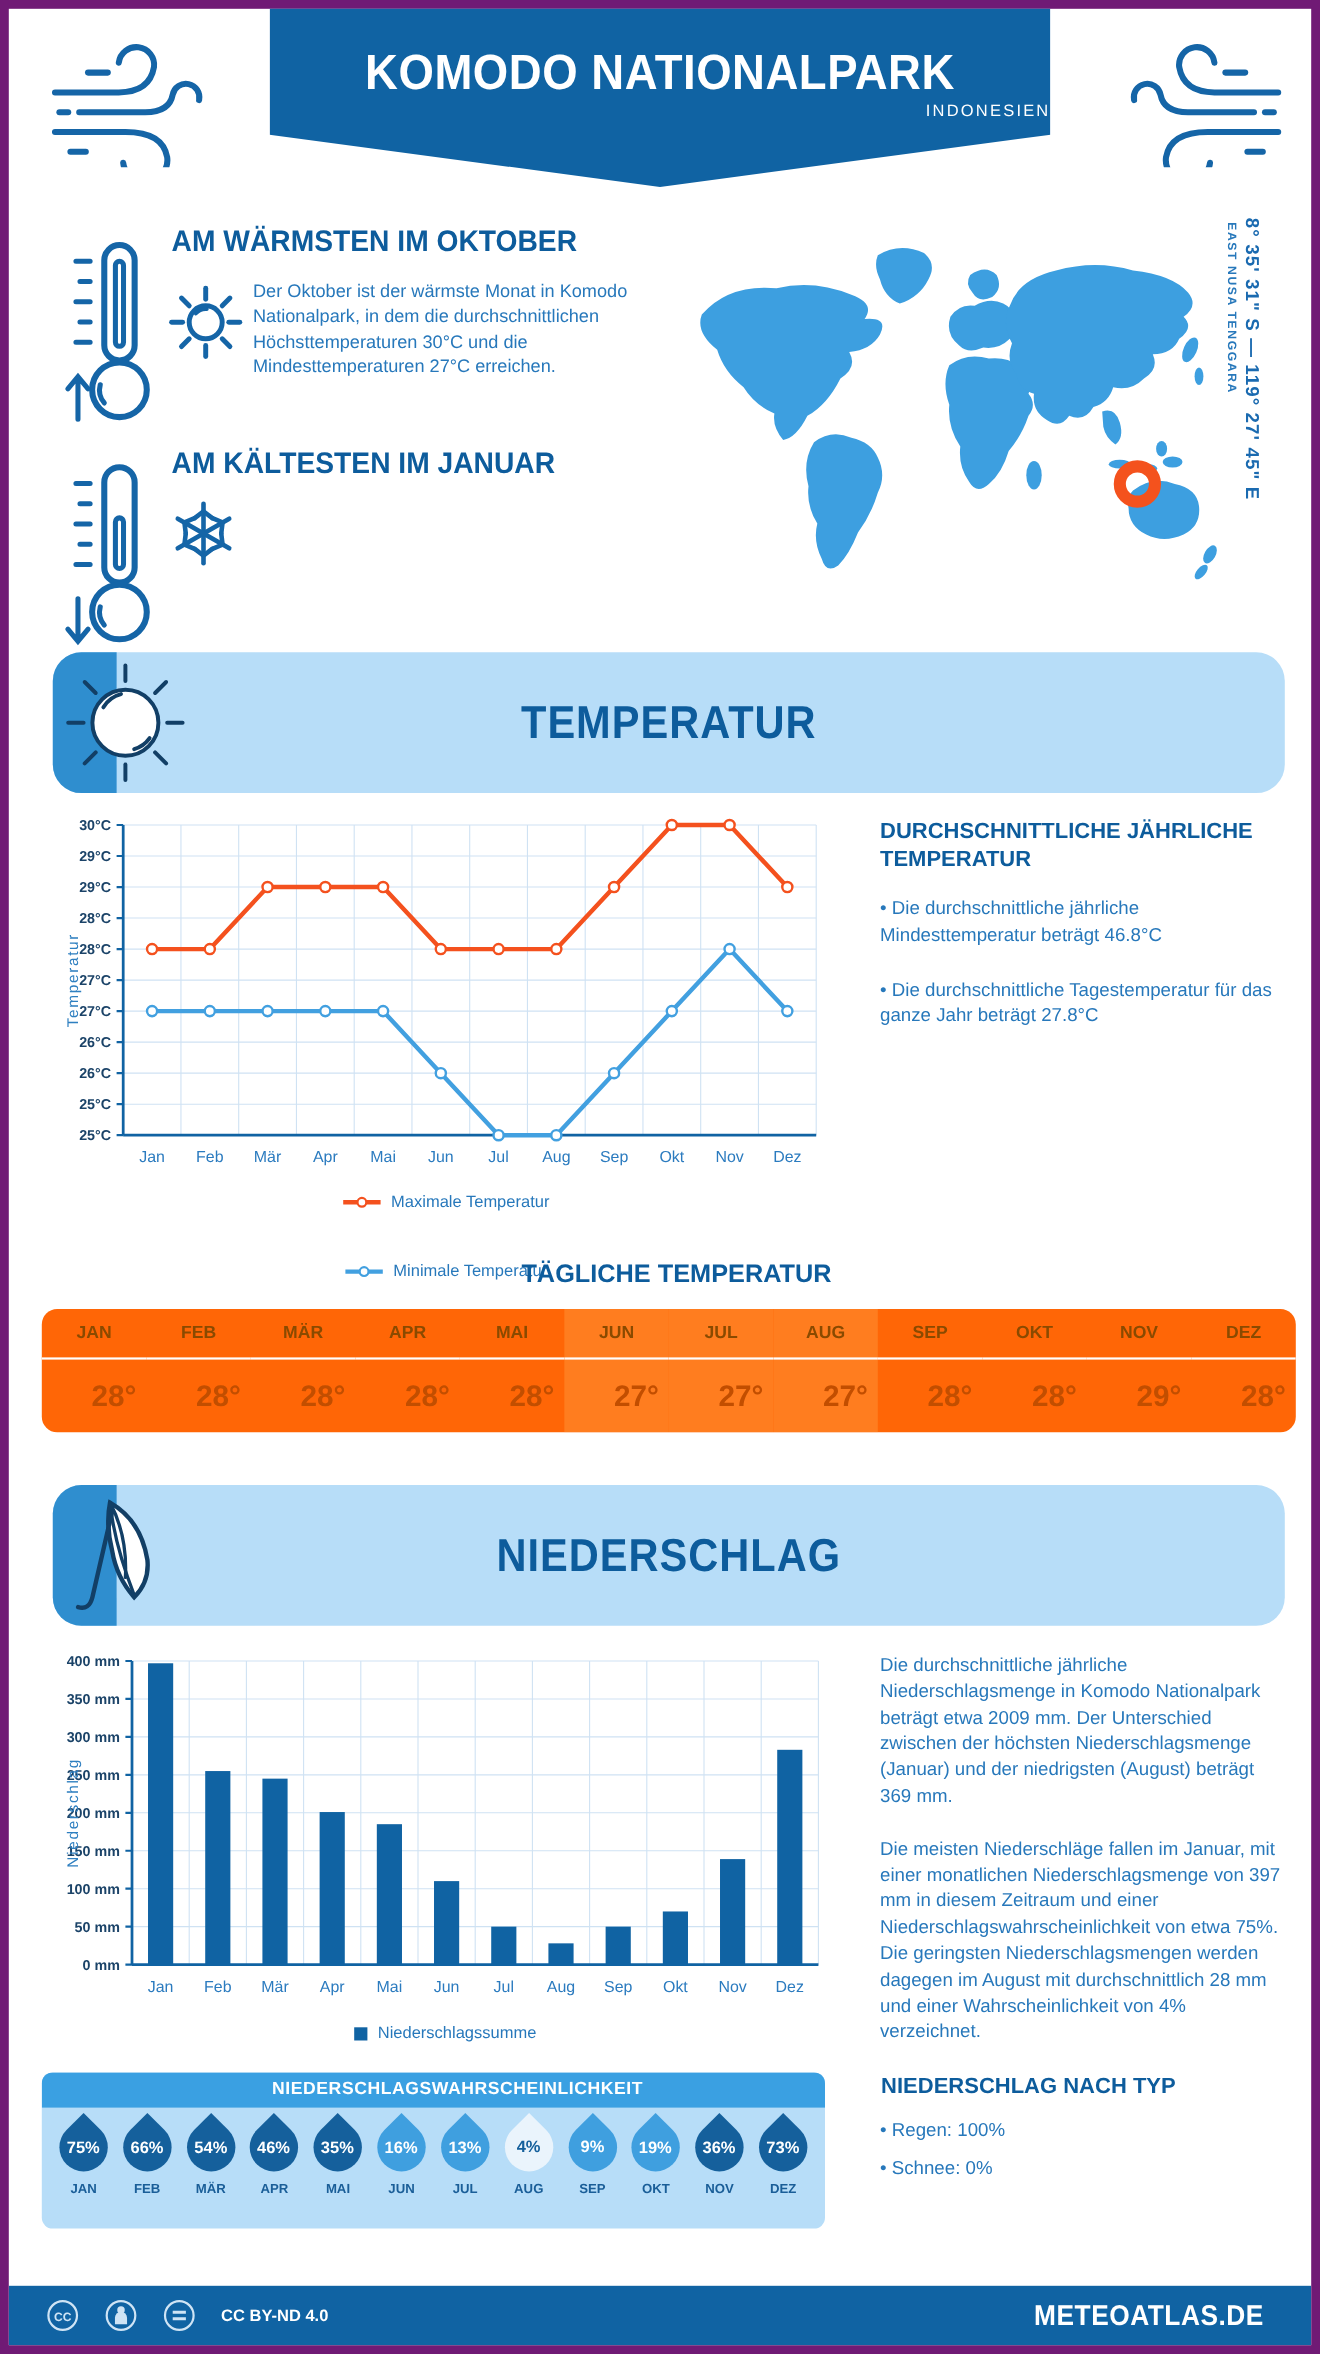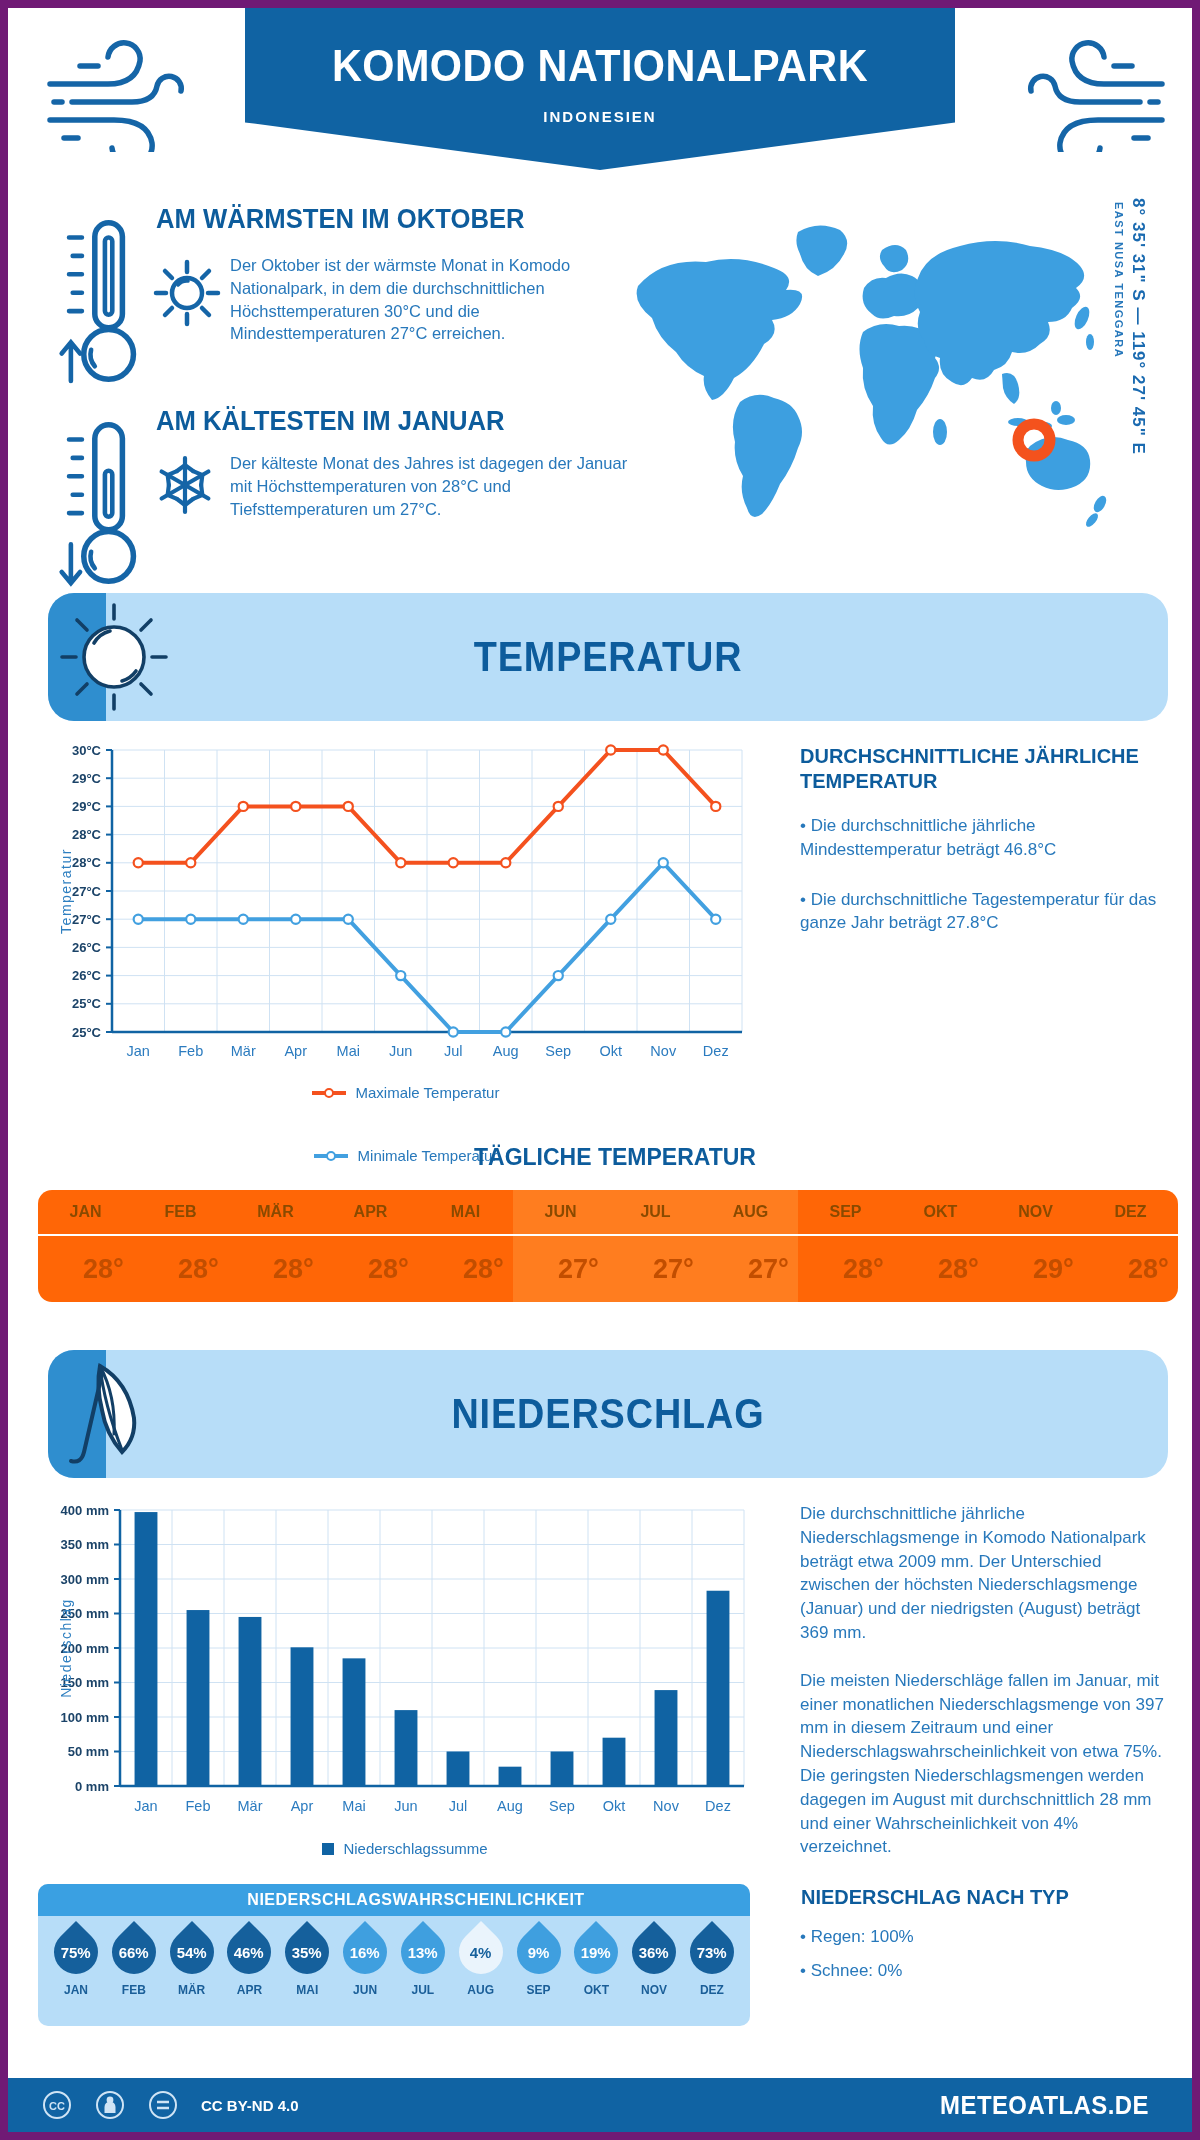--- a/index.html
+++ b/index.html
@@ -5,21 +5,21 @@
   html,body{margin:0;padding:0;background:#e8e8e8;}
   .page{position:relative;width:1200px;height:2140px;margin:0 auto;background:#ffffff;
         border:8px solid #701a75;box-sizing:border-box;overflow:hidden;
         font-family:"Liberation Sans", sans-serif;}
   .abs{position:absolute;}
 
   
   .title-banner{left:237px;top:-8px;width:710px;height:170px;background:#1063a3;
     clip-path:polygon(0 0,100% 0,100% 72%,50% 100%,0 72%);text-align:center;color:#fff;}
   .title-banner h1{margin:40px 0 0;font-size:45px;letter-spacing:.5px;transform:scaleX(.92);}
-  .title-banner .sub{display:block;margin-top:16px;font-size:15px;letter-spacing:2px;font-weight:700;}
+  .title-banner .sub{display:block;margin-top:0;font-size:15px;letter-spacing:2px;font-weight:400;text-align:right;}
 
   
   .hl-title{font-size:27px;font-weight:700;color:#0d5c9c;transform:scaleX(.95);transform-origin:left;white-space:nowrap;}
   .hl-text{font-size:16.5px;line-height:1.38;color:#2778bb;}
 
   
   .coords{writing-mode:vertical-rl;height:420px;color:#1a6ab0;}
   .coords .big{font-size:17px;font-weight:700;letter-spacing:1px;}
   .coords .small{font-size:11px;letter-spacing:1.5px;color:#2778bb;margin-top:4px;font-weight:700;}
 
@@ -151,21 +151,20 @@
       <g transform="rotate(60)">
           <line y1="-27" y2="27"></line>
           <path d="M-8 -14 L0 -20 L8 -14 M-8 14 L0 20 L8 14"></path>
         </g>
       <g transform="rotate(120)">
           <line y1="-27" y2="27"></line>
           <path d="M-8 -14 L0 -20 L8 -14 M-8 14 L0 20 L8 14"></path>
         </g>
     </g>
   </svg>
-  <div class="abs hl-text" style="left:222px;top:444px;width:400px">Der kälteste Monat des Jahres ist dagegen der Januar mit Höchsttemperaturen von 28°C und Tiefsttemperaturen um 27°C.</div>
 
   <svg class="abs" style="left:612px;top:182px" width="492" height="386" viewBox="0 0 492 386">
     <g fill="#3d9fe0">
       <path d="M18 96 Q42 68 86 72 Q120 64 154 78 Q176 86 166 100 Q188 98 180 114 Q172 128 152 130 Q160 144 144 154 Q132 178 114 188 Q104 208 92 210 Q82 198 84 186 Q66 178 56 162 Q38 148 32 128 Q12 112 18 96 Z"></path>
       <path d="M178 42 Q198 30 220 40 Q232 50 224 64 Q216 80 198 86 Q184 80 180 64 Q174 52 178 42 Z"></path>
       <path d="M120 212 Q136 200 154 208 Q172 212 178 226 Q186 242 178 258 Q172 278 160 294 Q152 314 142 324 Q131 332 127 318 Q119 302 123 286 Q113 270 115 252 Q109 230 120 212 Z"></path>
       <path d="M262 60 Q276 50 286 60 Q292 72 282 80 Q270 86 264 76 Q257 68 262 60 Z"></path>
       <path d="M244 98 Q252 86 266 88 Q280 80 292 86 Q304 92 298 102 Q306 110 298 118 Q288 128 274 126 Q260 132 252 124 Q239 114 244 98 Z"></path>
       <path d="M243 142 Q259 130 279 136 Q299 134 309 146 Q321 154 315 168 Q323 178 315 188 Q309 206 297 220 Q291 240 279 250 Q268 260 261 248 Q251 234 253 216 Q241 198 243 178 Q236 158 243 142 Z"></path>
       <ellipse cx="320" cy="242" rx="7" ry="13"></ellipse>

